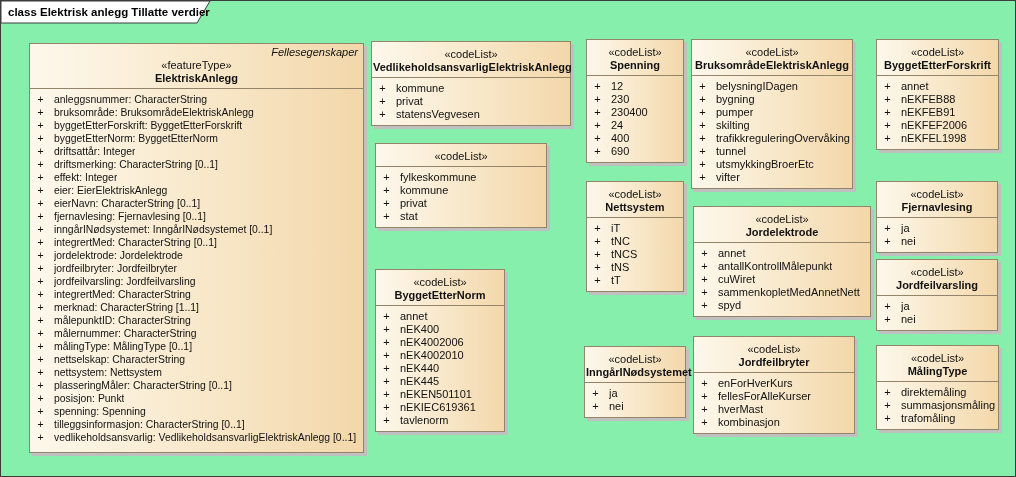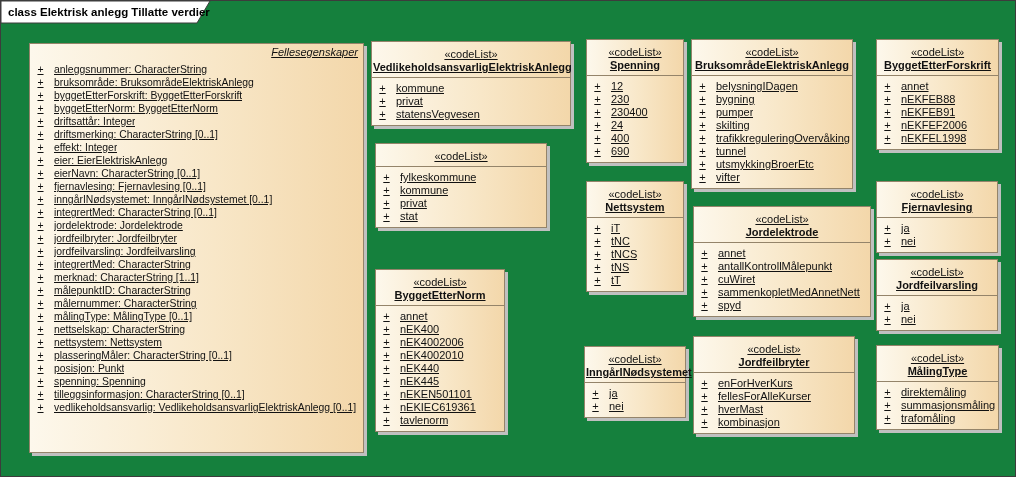--- a/index.html
+++ b/index.html
@@ -1,27 +1,27 @@
 <!DOCTYPE html>
 <html><head>
 <meta charset="utf-8">
 <style>
   html,body { margin:0; padding:0; background:#fff; font-family:"Liberation Sans", sans-serif; }
   .canvas {
     position:relative; width:1014px; height:475px;
-    border:1px solid #3c3c3c; background:#15803d; overflow:hidden;
+    border:1px solid #3c3c3c; background:#86efac; overflow:hidden;
   }
   .frame-tab { position:absolute; left:0; top:0; }
   .frame-tab text { font-family:"Liberation Sans", sans-serif; font-size:11.5px; font-weight:bold; fill:#000; }
   .uml-box {
     position:absolute;
     background:linear-gradient(90deg, #fdf8ec 0%, #f8e7c8 55%, #f3d7aa 100%);
     border:1px solid #94846a;
     box-shadow:3px 3px 0 #c0c0c0;
-    font-size:11px; color:#111;text-decoration:underline;
+    font-size:11px; color:#111;
   }
   .pkg-note { text-align:right; font-style:italic; padding:2px 5px 0 2px; font-size:11px; line-height:13px; }
   .box-header { text-align:center; padding:6px 1px 3px; border-bottom:1px solid #94846a; }
   .stereotype { font-size:11px; line-height:13px; }
   .class-name { font-weight:bold; font-size:11px; line-height:13px; white-space:nowrap; }
   .box-attrs { padding:4px 2px 4px 0; }
   .attr-row { display:flex; line-height:13px; white-space:nowrap; }
   .vis { flex:0 0 auto; width:9px; margin-left:6px; text-align:center; }
   .attr-text { margin-left:9px; overflow:hidden; }
   .main-box .attr-row { line-height:13px; }
@@ -33,20 +33,24 @@
 
 <div class="canvas">
 
   <svg class="frame-tab" width="216" height="24" viewBox="0 0 216 24">
     <polygon points="0,0 209,0 196,22 0,22" fill="#ffffff" stroke="#3c3c3c" stroke-width="1"></polygon>
     <text x="7" y="15">class Elektrisk anlegg Tillatte verdier</text>
   </svg>
 
   <div class="uml-box main-box" style="left:28px; top:42px; width:333px; min-height:408px;">
     <div class="pkg-note">Fellesegenskaper</div>
+    <div class="box-header">
+      <div class="stereotype">«featureType»</div>
+      <div class="class-name" style="font-size:11px;">ElektriskAnlegg</div>
+    </div>
     <div class="box-attrs">
         <div class="attr-row">
           <span class="vis">+</span>
           <span class="attr-text">anleggsnummer: CharacterString</span>
         </div>
         <div class="attr-row">
           <span class="vis">+</span>
           <span class="attr-text">bruksområde: BruksområdeElektriskAnlegg</span>
         </div>
         <div class="attr-row">

